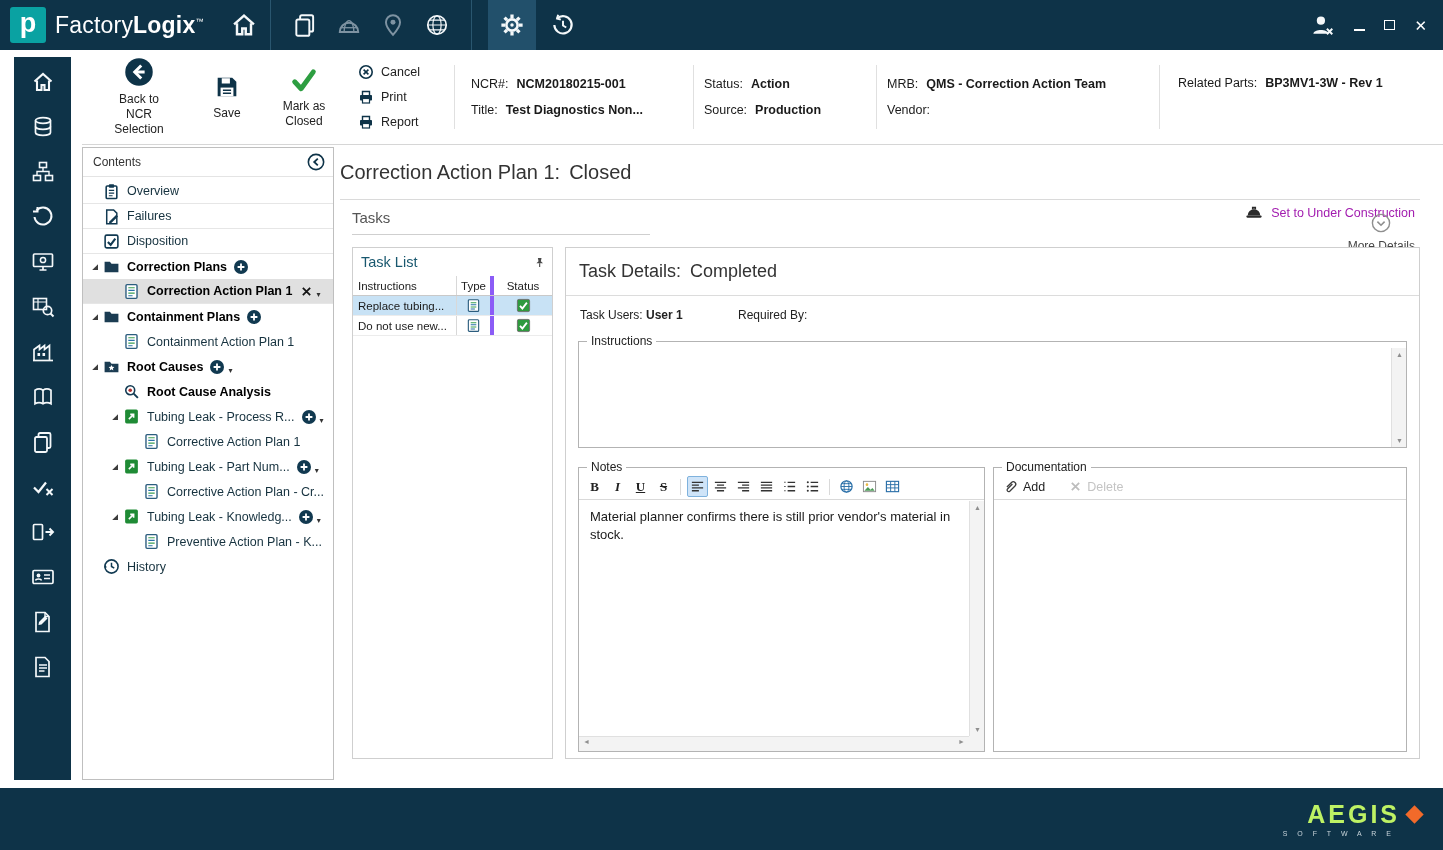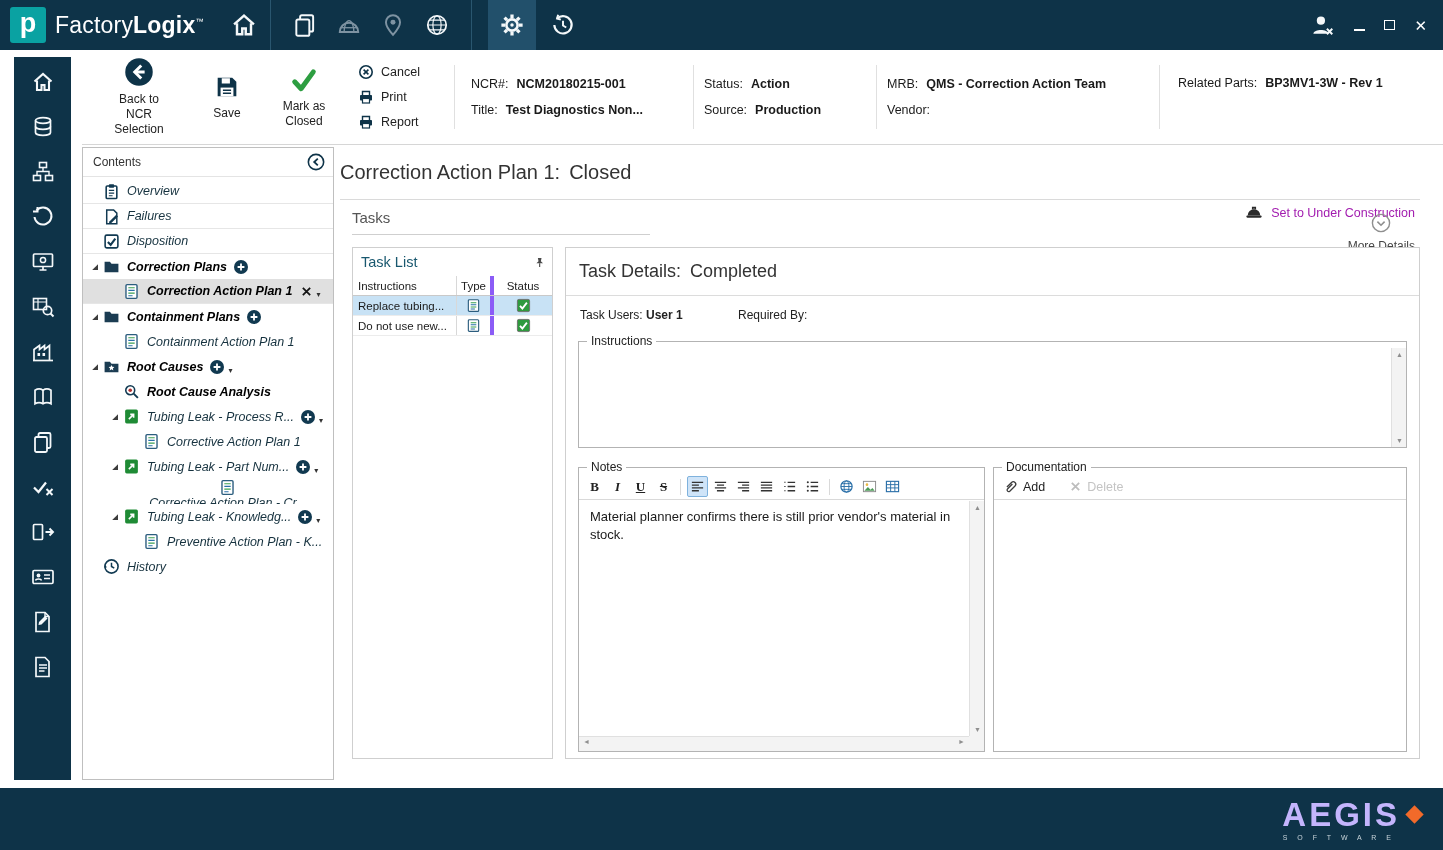--- a/index.html
+++ b/index.html
@@ -50,21 +50,21 @@
   .contents-head { height:29px; display:flex; align-items:center; padding:0 8px 0 10px; border-bottom:1px solid #e4e4e4; font-size:12px; color:#333; }
   .contents-head .sp { flex:1; }
   .tree { padding-top:2px; }
   .tree-row { height:25px; display:flex; align-items:center; font-size:12.5px; color:#16323f; white-space:nowrap; overflow:hidden; }
   .tree-row.bold { font-weight:bold; color:#000; }
   .tree-row.sel { background:#e0e0e0; }
   .tree-row.sep { border-bottom:1px solid #e6e6e6; }
   .tcaret { width:12px; height:10px; margin-right:2px; display:inline-flex; }
   .tcaret svg{width:8px;height:8px;margin:auto;}
   .tree-ic { width:17px; height:17px; margin-right:7px; }
-  .tlabel { margin-right:6px;font-style:italic; }
+  .tlabel { margin-right:6px; }
   .tbtnx { margin-left:2px; }
   .mcaret { font-size:8px; color:#333; margin-left:3px; align-self:flex-end; padding-bottom:4px; }
 
   
   #main { position:absolute; left:340px; top:147px; right:0; height:633px; }
   .page-title { position:absolute; left:0; top:14px; font-size:20px; color:#333; }
   .page-title .st { margin-left:9px; }
   .set-uc { position:absolute; right:28px; top:16px; display:flex; align-items:center; gap:7px; font-size:12.5px; color:#a21caf;margin-top:40px; }
   .title-hr { position:absolute; left:0; right:23px; top:52px; border-bottom:1px solid #dadada; }
   .tasks-head { position:absolute; left:12px; top:62px; width:298px; font-size:15px; color:#555; padding-bottom:8px; border-bottom:1px solid #cfcfcf; }
@@ -116,21 +116,21 @@
   .scorner { position:absolute; right:0; bottom:0; width:15px; height:15px; background:#f3f3f3; }
   #gb-docs { left:427px; top:212px; right:12px; height:292px; }
   .doc-toolbar { height:26px; border-bottom:1px solid #d9d9d9; display:flex; align-items:center; padding-left:9px; gap:6px; font-size:12.5px; }
   .doc-add { display:flex; align-items:center; gap:5px; color:#222; }
   .doc-del { display:flex; align-items:center; gap:5px; color:#c4c4c4; margin-left:18px; }
 
   
   #footer { position:absolute; left:0; bottom:0; width:1443px; height:62px; background:#0e3348; display:flex; align-items:center; justify-content:flex-end; padding-right:22px; }
   .aegis { display:flex; flex-direction:column; align-items:flex-end; }
   .aegis-top { display:flex; align-items:center; gap:8px; }
-  .aegis-word { color:#c4b5fd; font-size:33px; font-weight:bold; letter-spacing:3px; line-height:1; }
+  .aegis-word { color:#bef264; font-size:25px; font-weight:bold; letter-spacing:3px; line-height:1; }
   .aegis-diamond { width:13px; height:13px; background:#f26a2a; transform:rotate(45deg); }
   .aegis-sub { color:#c8d4da; font-size:7px; letter-spacing:4px; margin-top:3px; margin-right:26px; }
 </style>
 </head>
 <body>
 
 <header id="titlebar">
   <div class="logo-sq">
       <span>p</span>
     </div>
@@ -615,21 +615,21 @@
         </span>
         <span class="tlabel">Tubing Leak - Part Num...</span>
         <span class="ic t16">
           <svg viewBox="0 0 16 16">
             <circle cx="8" cy="8" r="7" fill="#113950"></circle>
             <path d="M8 4.6v6.8M4.6 8h6.8" stroke="#fff" stroke-width="1.8"></path>
           </svg>
         </span>
         <span class="mcaret">▾</span>
       </div>
-      <div class="tree-row" style="padding-left: 46px; flex-direction: column;">
+      <div class="tree-row" style="padding-left: 46px;">
         <span class="tcaret"></span>
         <span class="ic tree-ic">
           <svg viewBox="0 0 16 16">
             <rect x="2.8" y="1.5" width="10.4" height="13" rx="1" fill="#fff" stroke="#2b5d7e" stroke-width="1.3"></rect>
             <path d="M5 4.5h6M5 9.5h6" stroke="#3aa052" stroke-width="1.1"></path>
             <path d="M5 7h6M5 12h4" stroke="#2a6fa8" stroke-width="1.1"></path>
           </svg>
         </span>
         <span class="tlabel">Corrective Action Plan - Cr...</span>
       </div>

